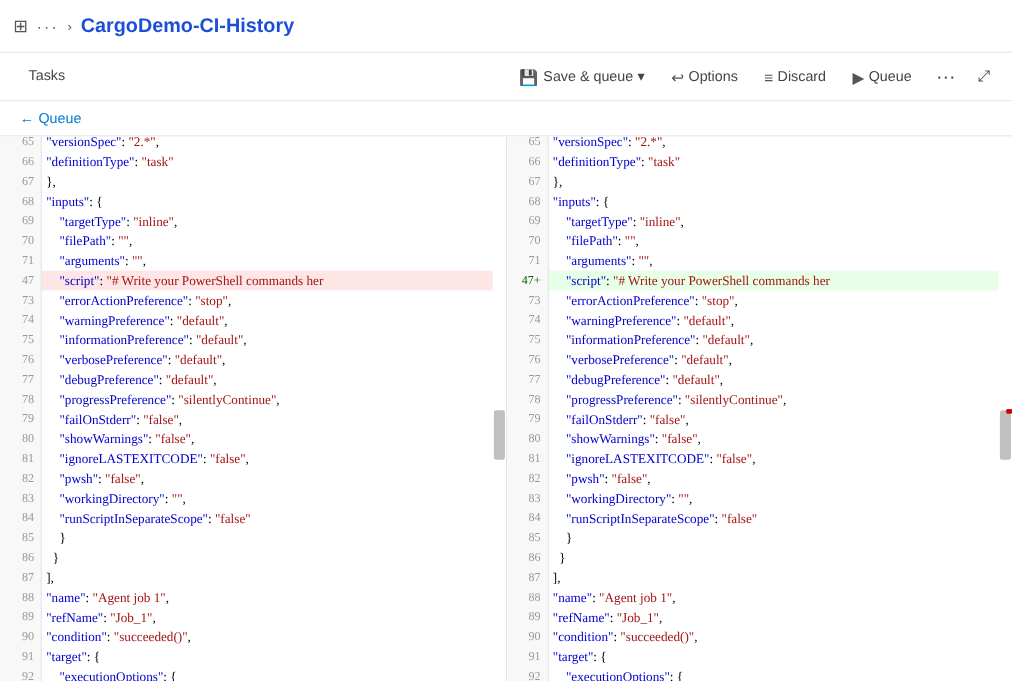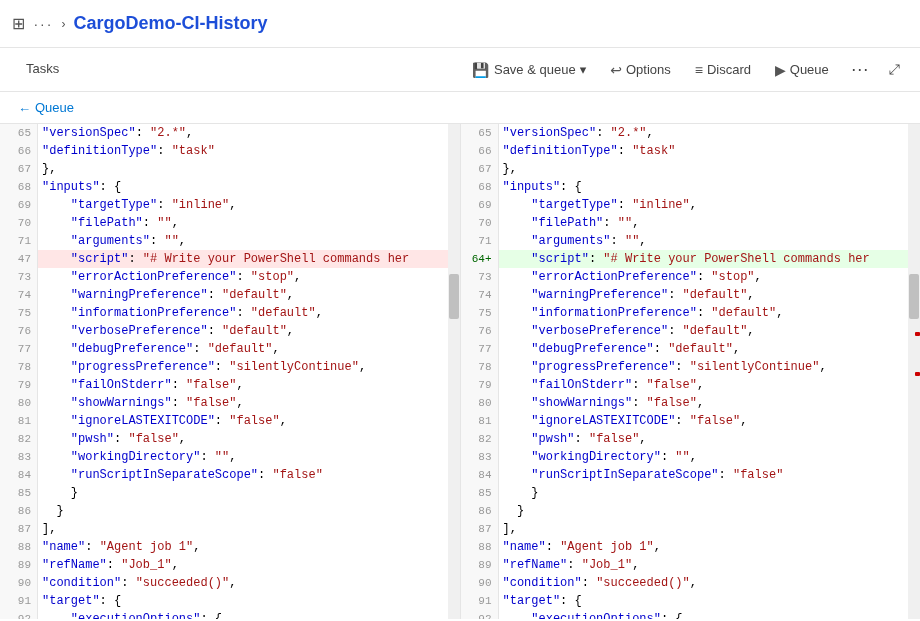--- a/index.html
+++ b/index.html
@@ -97,22 +97,23 @@
       overflow: hidden;
       position: relative;
       border-right: 1px solid #e5e5e5;
     }
     .code-panel:last-child { border-right: none; }
 
     .code-content {
       display: flex;
       height: 100%;
       overflow: hidden;
-      font-family: Liberation Mono, monospace;
+      font-family: Liberation Serif, serif;
       font-size: 12px;
+      align-items: center;
     }
 
     .line-numbers {
       width: 38px;
       background: #f8f8f8;
       border-right: 1px solid #e5e5e5;
       padding: 0;
       color: #999;
       text-align: right;
       user-select: none;
@@ -280,21 +281,21 @@
   <div class="code-panel">
     <div class="code-content">
       <div class="line-numbers">
         <span class="line-number">65</span>
         <span class="line-number">66</span>
         <span class="line-number">67</span>
         <span class="line-number">68</span>
         <span class="line-number">69</span>
         <span class="line-number">70</span>
         <span class="line-number">71</span>
-        <span class="line-number" style="color:#006600;">64+</span>
+        <span class="line-number" style="color:#006600;">47+</span>
         <span class="line-number">73</span>
         <span class="line-number">74</span>
         <span class="line-number">75</span>
         <span class="line-number">76</span>
         <span class="line-number">77</span>
         <span class="line-number">78</span>
         <span class="line-number">79</span>
         <span class="line-number">80</span>
         <span class="line-number">81</span>
         <span class="line-number">82</span>

